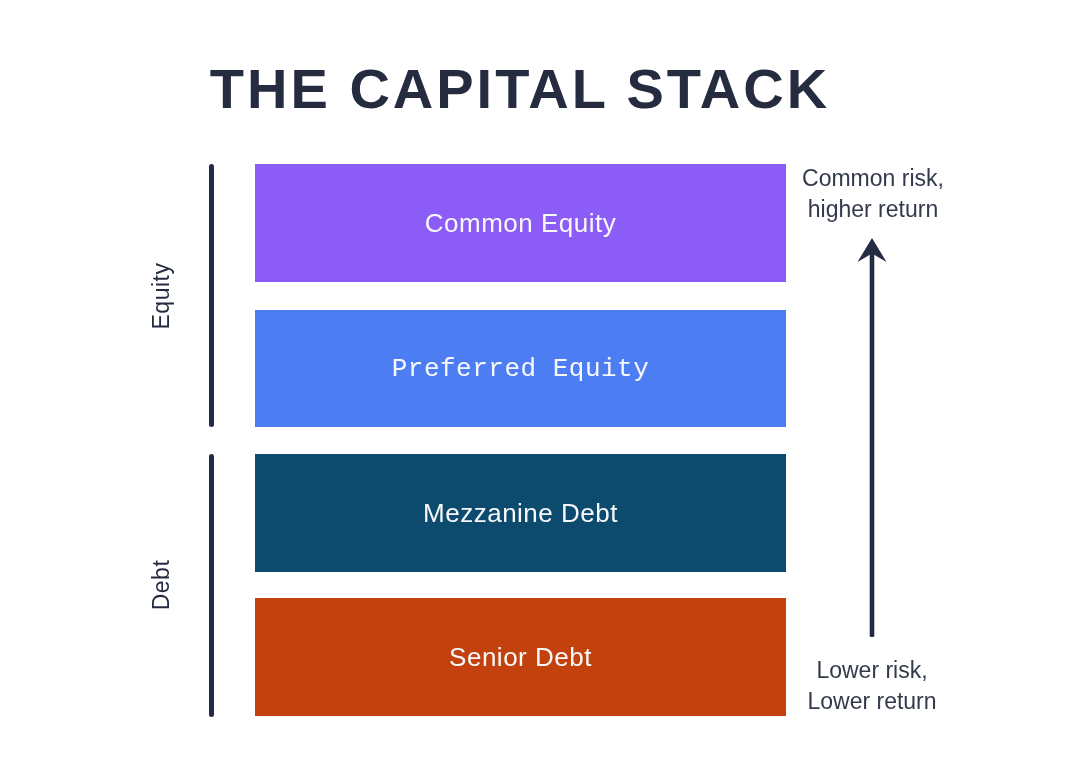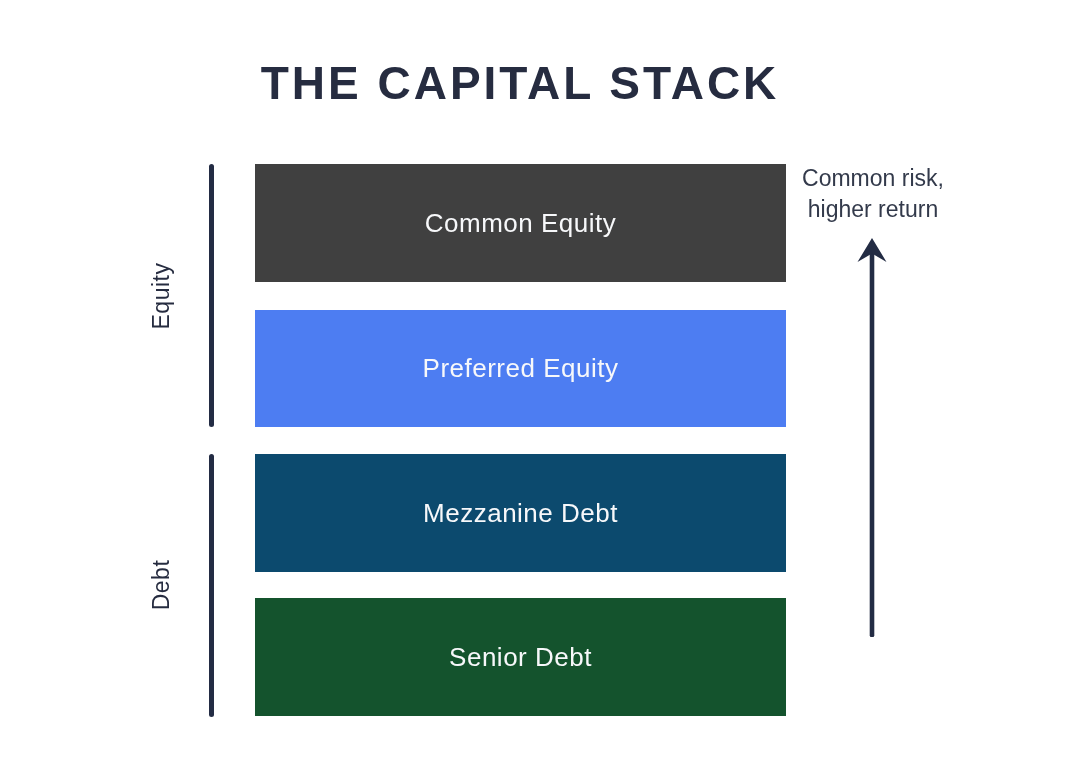--- a/index.html
+++ b/index.html
@@ -18,35 +18,35 @@
     background: var(--bg);
     font-family: "Liberation Sans", sans-serif;
     overflow: hidden;
   }
   .title {
     position: absolute;
     top: 56px;
     left: 0;
     width: 1040px;
     text-align: center;
-    font-size: 46px;
+    font-size: 56px;
     font-weight: 700;
     letter-spacing: 3px;
     color: var(--title-color);
   }
   .bar {
     position: absolute;
     left: 255px;
     width: 531px;
     display: flex;
     align-items: center;
     justify-content: center;
   }
   .bar-0 { top: 164px; height: 118px; }
-  .bar-1 { top: 310px; height: 117px; }
+  .bar-1 { top: 310px; height: 117px; font-family: Liberation Mono, monospace; }
   .bar-2 { top: 454px; height: 118px; }
   .bar-3 { top: 598px; height: 118px; }
   .bar-label {
     color: var(--bar-text);
     font-size: 26px;
     letter-spacing: 0.5px;
   }
   .group-line {
     position: absolute;
     left: 209px;
@@ -93,37 +93,41 @@
 <div class="canvas">
 
   <h1 class="title">THE CAPITAL STACK</h1>
 
   <div class="group-line equity-line"></div>
   <div class="group-line debt-line"></div>
 
   <div class="side-label equity-label">Equity</div>
   <div class="side-label debt-label">Debt</div>
 
-  <div class="bar bar-0" style="background: #404040;">
+  <div class="bar bar-0" style="background: #8b5cf6;">
     <span class="bar-label">Common Equity</span>
   </div>
   <div class="bar bar-1" style="background: rgb(77, 125, 242);">
     <span class="bar-label">Preferred Equity</span>
   </div>
   <div class="bar bar-2" style="background: #0c4a6e;">
     <span class="bar-label">Mezzanine Debt</span>
   </div>
-  <div class="bar bar-3" style="background: #14532d;">
+  <div class="bar bar-3" style="background: #c2410c;">
     <span class="bar-label">Senior Debt</span>
   </div>
 
   <div class="annotation annotation-top">
     <div>Common risk,</div>
     <div>higher return</div>
   </div>
 
   <svg class="risk-arrow" viewBox="0 0 50 402" xmlns="http://www.w3.org/2000/svg" aria-hidden="true">
     <rect x="22.7" y="16" width="4.6" height="385" rx="1.5" fill="#232C44"></rect>
     <path d="M25 2 L39.5 26 L25 17.5 L10.5 26 Z" fill="#232C44"></path>
   </svg>
 
+  <div class="annotation annotation-bottom">
+    <div>Lower risk,</div>
+    <div>Lower return</div>
+  </div>
 
 </div>
 
 </body></html>

